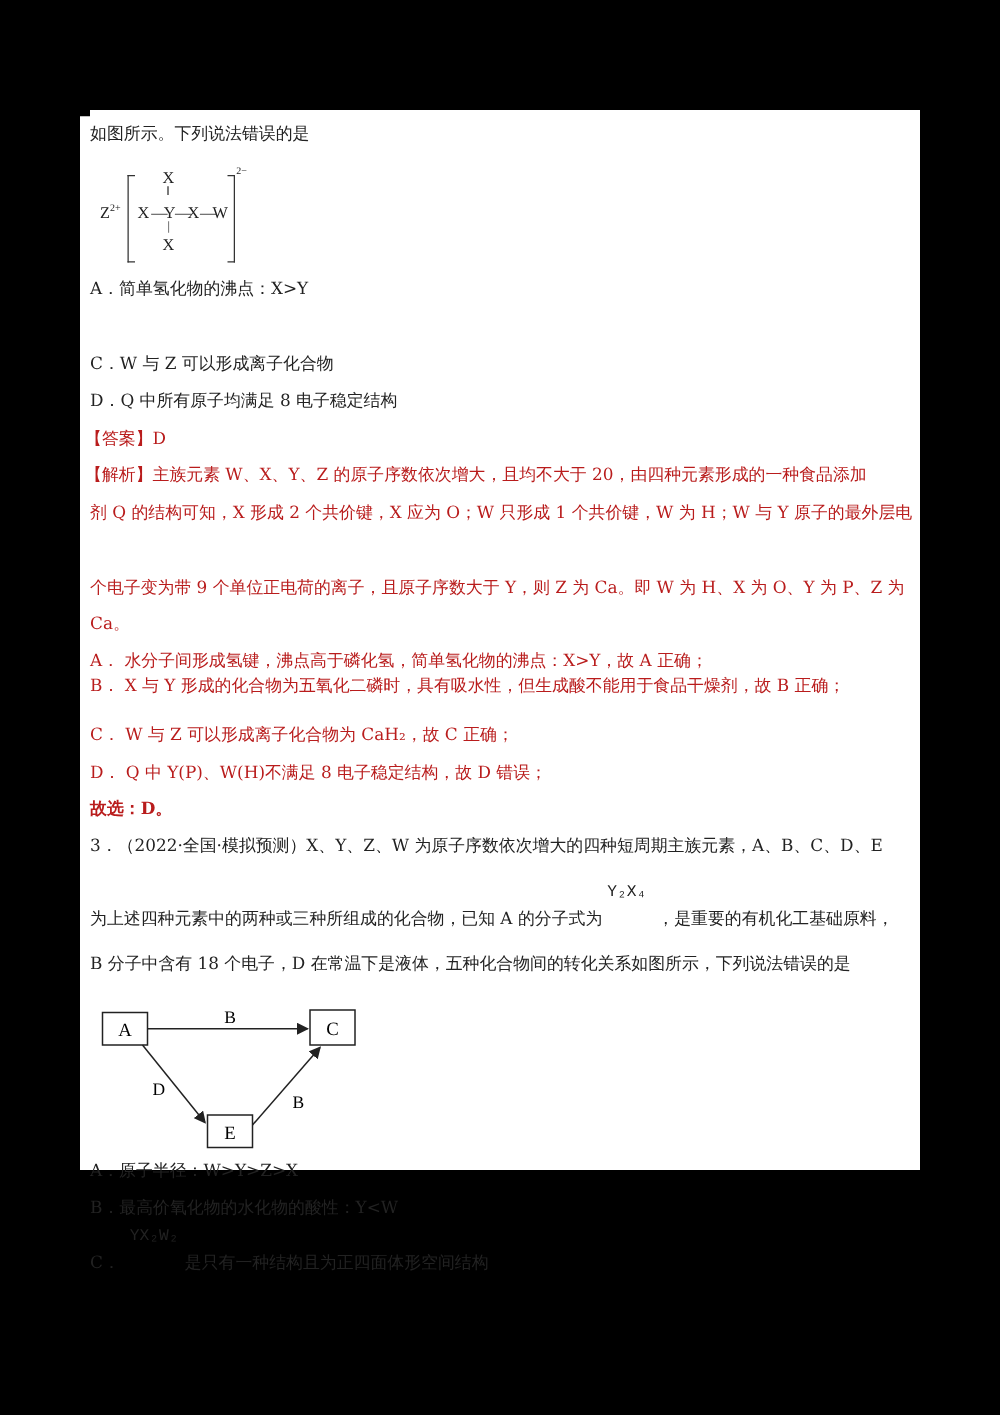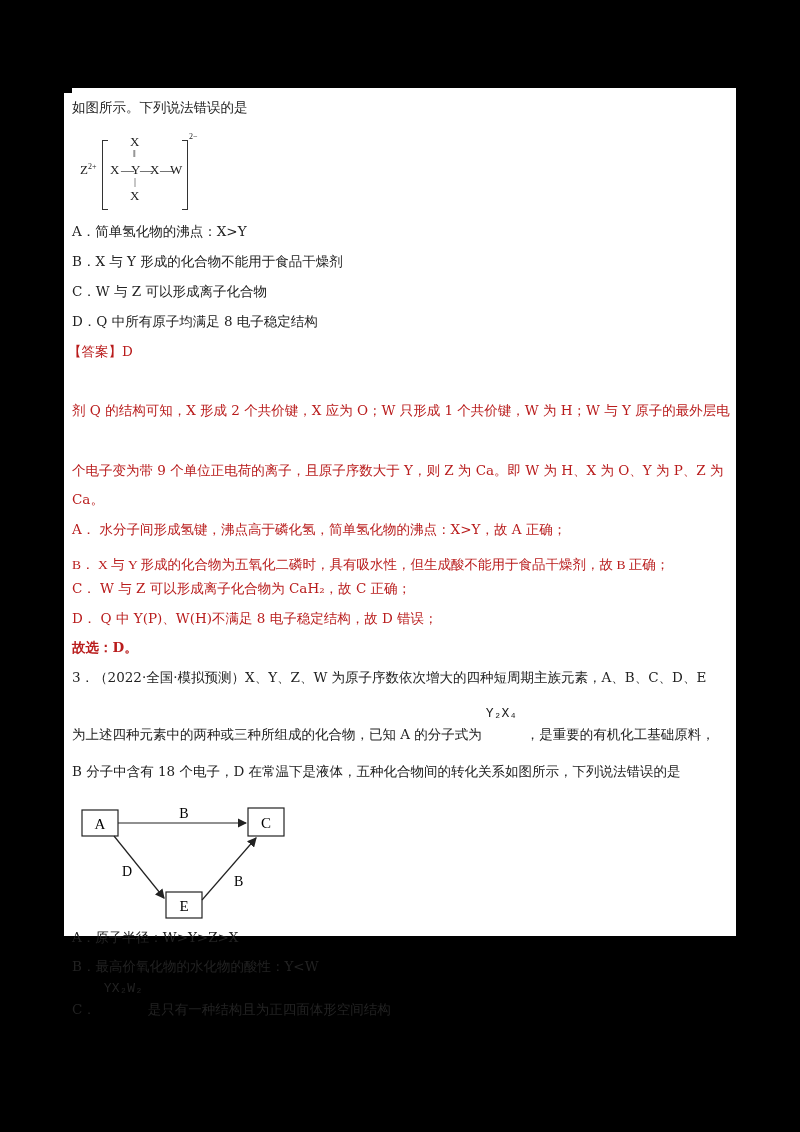--- a/index.html
+++ b/index.html
@@ -44,32 +44,32 @@
     <span style="left:70px;top:30px;">X</span>
     <span style="left:80px;top:30px;">—</span>
     <span style="left:90px;top:30px;">W</span>
     <span style="left:54px;top:44px;font-size:10px;">|</span>
     <span style="left:50px;top:56px;">X</span>
     <div class="bracket-r"></div>
     <span class="sup" style="left:109px;top:0;">2−</span>
   </div>
 
   <div class="line" style="top:134px;"><span>A．</span><span>简单氢化物的沸点：X&gt;Y</span></div>
-  <div class="line" style="top:164px;"><span>B．</span><span>X 与 Y 形成的化合物不能用于食品干燥剂</span></div>
   <div class="line" style="top:194px;"><span>C．</span><span>W 与 Z 可以形成离子化合物</span></div>
   <div class="line" style="top:224px;"><span>D．</span><span>Q 中所有原子均满足 8 电子稳定结构</span></div>
 
   <div class="line red" style="top:254px;left:4px;">【答案】D</div>
 
+  <div class="line red" style="top:283px;left:4px;">【解析】主族元素 W、X、Y、Z 的原子序数依次增大，且均不大于 20，由四种元素形成的一种食品添加</div>
   <div class="line red" style="top:313px;">剂 Q 的结构可知，X 形成 2 个共价键，X 应为 O；W 只形成 1 个共价键，W 为 H；W 与 Y 原子的最外层电</div>
   <div class="line red" style="top:373px;">个电子变为带 9 个单位正电荷的离子，且原子序数大于 Y，则 Z 为 Ca。即 W 为 H、X 为 O、Y 为 P、Z 为</div>
   <div class="line red" style="top:402px;">Ca。</div>
 
   <div class="line red" style="top:432px;">A．  水分子间形成氢键，沸点高于磷化氢，简单氢化物的沸点：X&gt;Y，故 A 正确；</div>
-  <div class="line red" style="top:468px;font-family:Liberation Serif, serif;">B．  X 与 Y 形成的化合物为五氧化二磷时，具有吸水性，但生成酸不能用于食品干燥剂，故 B 正确；</div>
+  <div class="line red" style="top:452px;">B．  X 与 Y 形成的化合物为五氧化二磷时，具有吸水性，但生成酸不能用于食品干燥剂，故 B 正确；</div>
   <div class="line red" style="top:491px;">C．  W 与 Z 可以形成离子化合物为 CaH₂，故 C 正确；</div>
   <div class="line red" style="top:521px;">D．  Q 中 Y(P)、W(H)不满足 8 电子稳定结构，故 D 错误；</div>
   <div class="line red" style="top:550px;font-weight:bold;">故选：D。</div>
 
   <div class="line" style="top:580px;">3．（2022·全国·模拟预测）X、Y、Z、W 为原子序数依次增大的四种短周期主族元素，A、B、C、D、E</div>
   <div class="line" style="top:633px;"><span>为上述四种元素中的两种或三种所组成的化合物，已知 A 的分子式为</span><span class="fwrap formula"><span class="f">Y₂X₄</span></span><span>，是重要的有机化工基础原料，</span></div>
   <div class="line" style="top:674px;">B 分子中含有 18 个电子，D 在常温下是液体，五种化合物间的转化关系如图所示，下列说法错误的是</div>
 
   <svg class="flow" viewBox="0 0 220 120">
     <defs>

